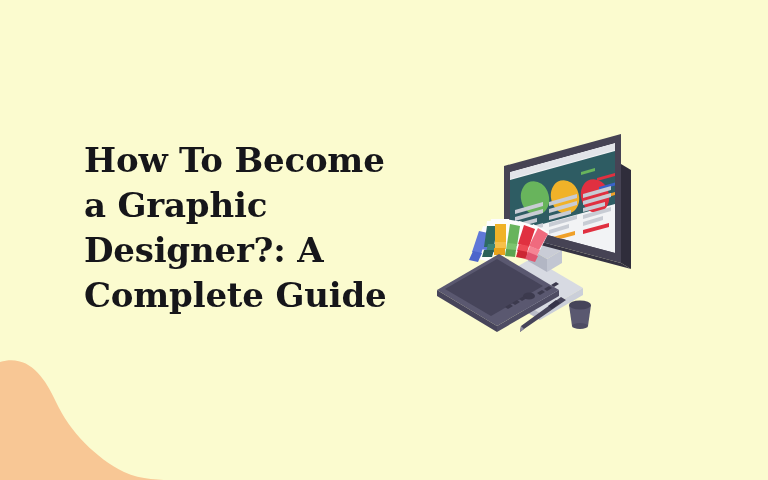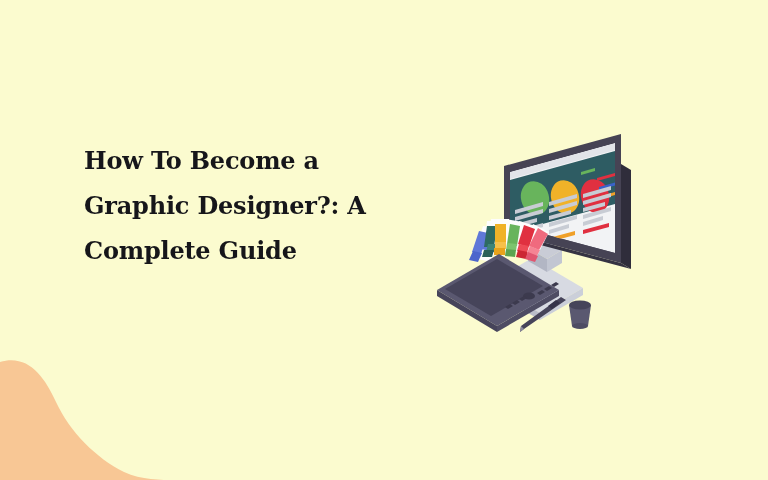--- a/index.html
+++ b/index.html
@@ -21,21 +21,21 @@
     width:210px; height:140px;
     pointer-events:none;
   }
   
   #headline {
     position:absolute;
     left:84px; top:138px;
     width:330px;
     font-family:"DejaVu Serif", serif;
     font-weight:700;
-    font-size:24px;
+    font-size:34px;
     line-height:45px;
     letter-spacing:-0.2px;
     color:#16161a;
   }
   
   #illustration {
     position:absolute;
     left:425px; top:120px;
     width:225px; height:225px;
   }

